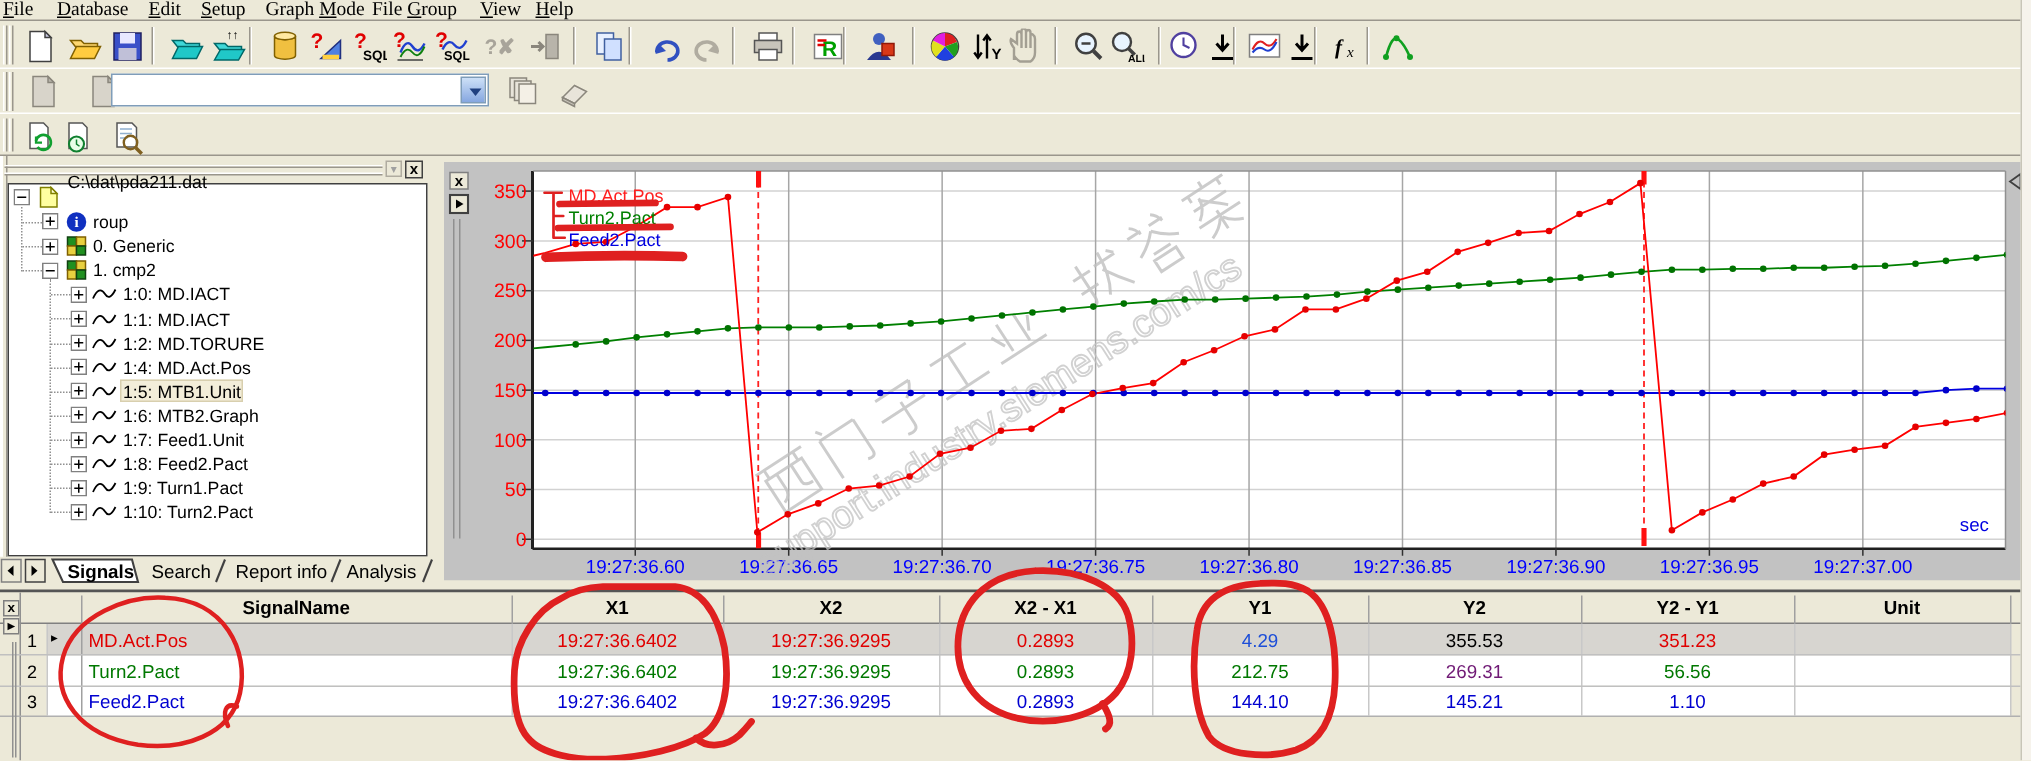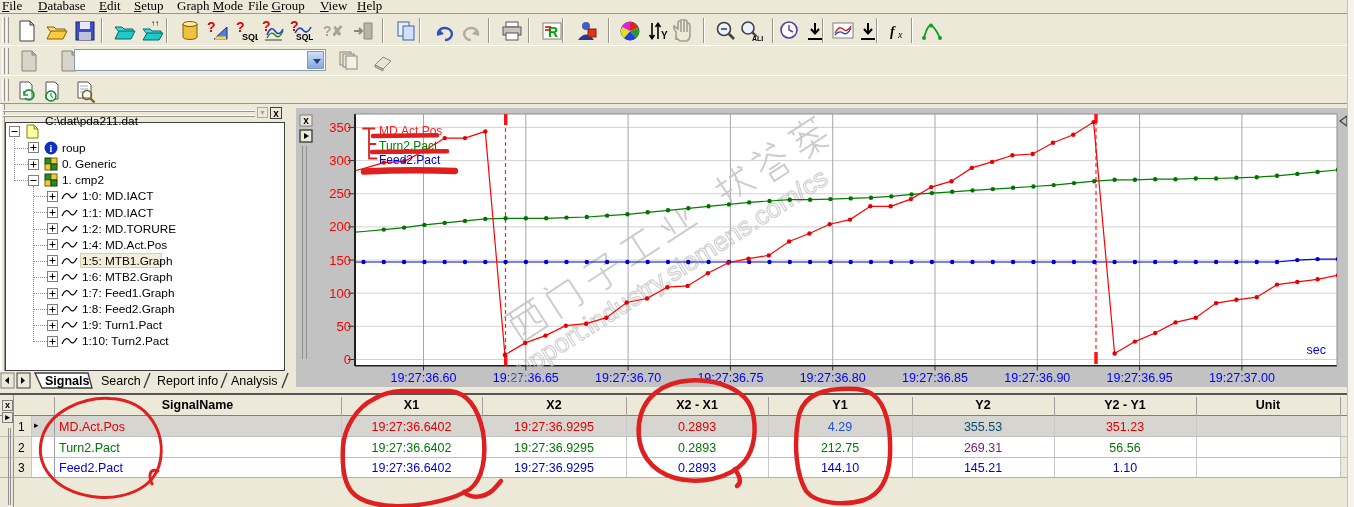--- a/index.html
+++ b/index.html
@@ -328,45 +328,45 @@
   </svg>
 <div class="tl" style="left:82px;top:238px">1:4: MD.Act.Pos</div>
 <div style="position:absolute;left:80px;top:253px;width:82px;height:15px;background:#f3eed9;border:1px solid #d8cfae"></div>
 <svg class="pb" style="left:47px;top:255px" width="11" height="11">
     <rect x="0.5" y="0.5" width="10" height="10" fill="#fff" stroke="#808080"></rect>
     <path d="M2.5,5.5 h6 M5.5,2.5 v6" stroke="#000"></path>
   </svg>
 <svg class="pb" style="left:61px;top:254px" width="17" height="14">
     <path d="M1,10 q4,-9 8,-3 q3,5 7,-3" fill="none" stroke="#000" stroke-width="1.2"></path>
   </svg>
-<div class="tl" style="left:82px;top:254px">1:5: MTB1.Graph</div>
+<div class="tl" style="left:82px;top:254px">1:5: MTB1.Unit</div>
 <svg class="pb" style="left:47px;top:271px" width="11" height="11">
     <rect x="0.5" y="0.5" width="10" height="10" fill="#fff" stroke="#808080"></rect>
     <path d="M2.5,5.5 h6 M5.5,2.5 v6" stroke="#000"></path>
   </svg>
 <svg class="pb" style="left:61px;top:270px" width="17" height="14">
     <path d="M1,10 q4,-9 8,-3 q3,5 7,-3" fill="none" stroke="#000" stroke-width="1.2"></path>
   </svg>
 <div class="tl" style="left:82px;top:270px">1:6: MTB2.Graph</div>
 <svg class="pb" style="left:47px;top:288px" width="11" height="11">
     <rect x="0.5" y="0.5" width="10" height="10" fill="#fff" stroke="#808080"></rect>
     <path d="M2.5,5.5 h6 M5.5,2.5 v6" stroke="#000"></path>
   </svg>
 <svg class="pb" style="left:61px;top:286px" width="17" height="14">
     <path d="M1,10 q4,-9 8,-3 q3,5 7,-3" fill="none" stroke="#000" stroke-width="1.2"></path>
   </svg>
-<div class="tl" style="left:82px;top:286px">1:7: Feed1.Graph</div>
+<div class="tl" style="left:82px;top:286px">1:7: Feed1.Unit</div>
 <svg class="pb" style="left:47px;top:304px" width="11" height="11">
     <rect x="0.5" y="0.5" width="10" height="10" fill="#fff" stroke="#808080"></rect>
     <path d="M2.5,5.5 h6 M5.5,2.5 v6" stroke="#000"></path>
   </svg>
 <svg class="pb" style="left:61px;top:302px" width="17" height="14">
     <path d="M1,10 q4,-9 8,-3 q3,5 7,-3" fill="none" stroke="#000" stroke-width="1.2"></path>
   </svg>
-<div class="tl" style="left:82px;top:302px">1:8: Feed2.Graph</div>
+<div class="tl" style="left:82px;top:302px">1:8: Feed2.Pact</div>
 <svg class="pb" style="left:47px;top:320px" width="11" height="11">
     <rect x="0.5" y="0.5" width="10" height="10" fill="#fff" stroke="#808080"></rect>
     <path d="M2.5,5.5 h6 M5.5,2.5 v6" stroke="#000"></path>
   </svg>
 <svg class="pb" style="left:61px;top:318px" width="17" height="14">
     <path d="M1,10 q4,-9 8,-3 q3,5 7,-3" fill="none" stroke="#000" stroke-width="1.2"></path>
   </svg>
 <div class="tl" style="left:82px;top:318px">1:9: Turn1.Pact</div>
 <svg class="pb" style="left:47px;top:336px" width="11" height="11">
     <rect x="0.5" y="0.5" width="10" height="10" fill="#fff" stroke="#808080"></rect>
@@ -667,21 +667,21 @@
 <div class="th" style="left:768px;width:144px">Y1</div>
 <div class="th" style="left:912px;width:142px">Y2</div>
 <div class="th" style="left:1054px;width:142px">Y2 - Y1</div>
 <div class="th" style="left:1196px;width:144px">Unit</div>
 <div class="tr" style="top:416.0px;background:#d7d5d0">
     <div class="td" style="left:23px;width:287px;text-align:left;padding-left:5px;color:#e00000">MD.Act.Pos</div>
     <div class="td" style="left:310px;width:141px;color:#e00000">19:27:36.6402</div>
     <div class="td" style="left:451px;width:144px;color:#e00000">19:27:36.9295</div>
     <div class="td" style="left:595px;width:142px;color:#e00000">0.2893</div>
     <div class="td" style="left:737px;width:144px;color:#1d4ed8">4.29</div>
-    <div class="td" style="left:881px;width:142px;color:#0c4a6e">355.53</div>
+    <div class="td" style="left:881px;width:142px;color:#000000">355.53</div>
     <div class="td" style="left:1023px;width:142px;color:#e00000">351.23</div>
   </div>
 <div class="rownum" style="top:416.0px">1<span style="position:absolute;left:20px;top:4px;font-size:9px">▸</span></div>
 <div class="tr" style="top:436.5px;background:#ffffff">
     <div class="td" style="left:23px;width:287px;text-align:left;padding-left:5px;color:#007800">Turn2.Pact</div>
     <div class="td" style="left:310px;width:141px;color:#007800">19:27:36.6402</div>
     <div class="td" style="left:451px;width:144px;color:#007800">19:27:36.9295</div>
     <div class="td" style="left:595px;width:142px;color:#007800">0.2893</div>
     <div class="td" style="left:737px;width:144px;color:#007800">212.75</div>
     <div class="td" style="left:881px;width:142px;color:#701a75">269.31</div>

